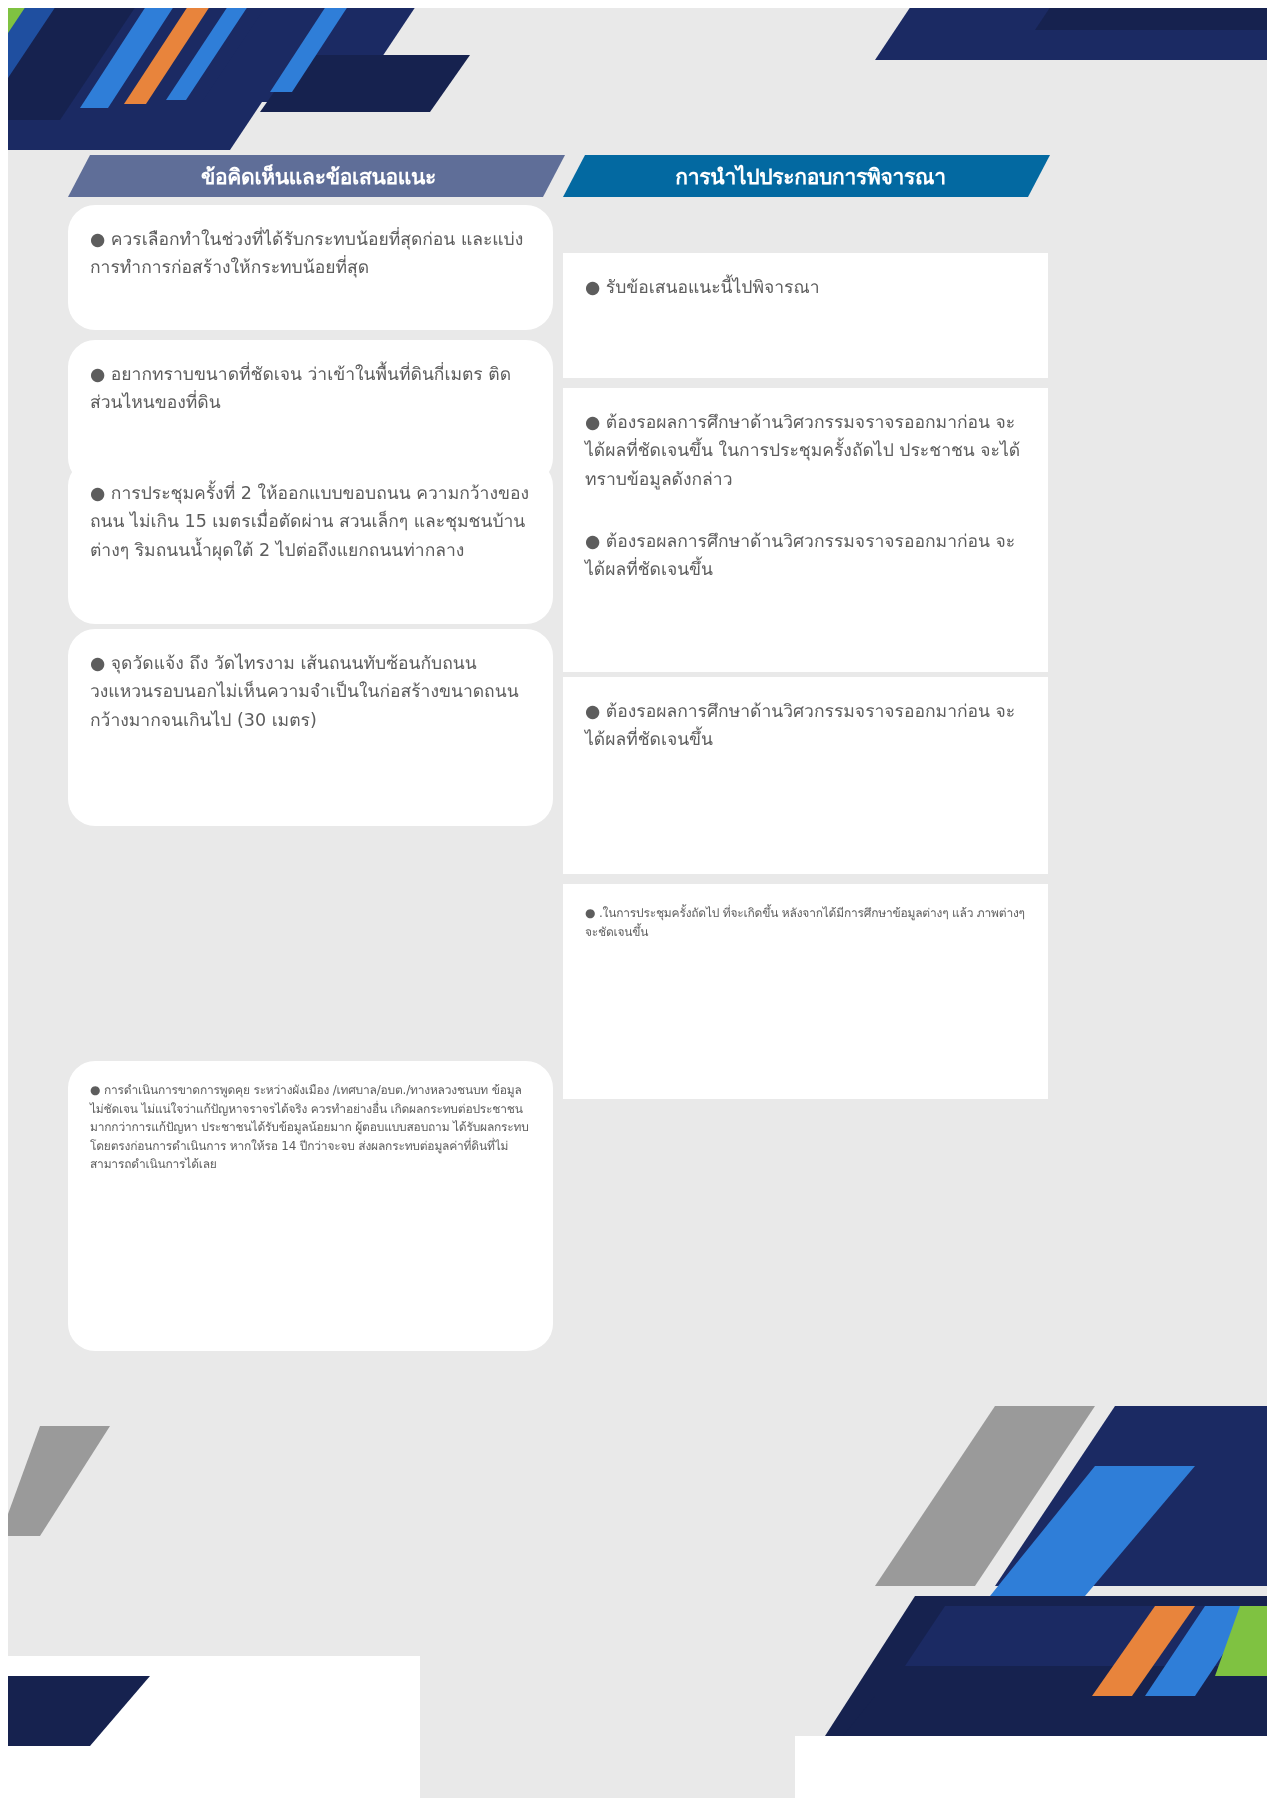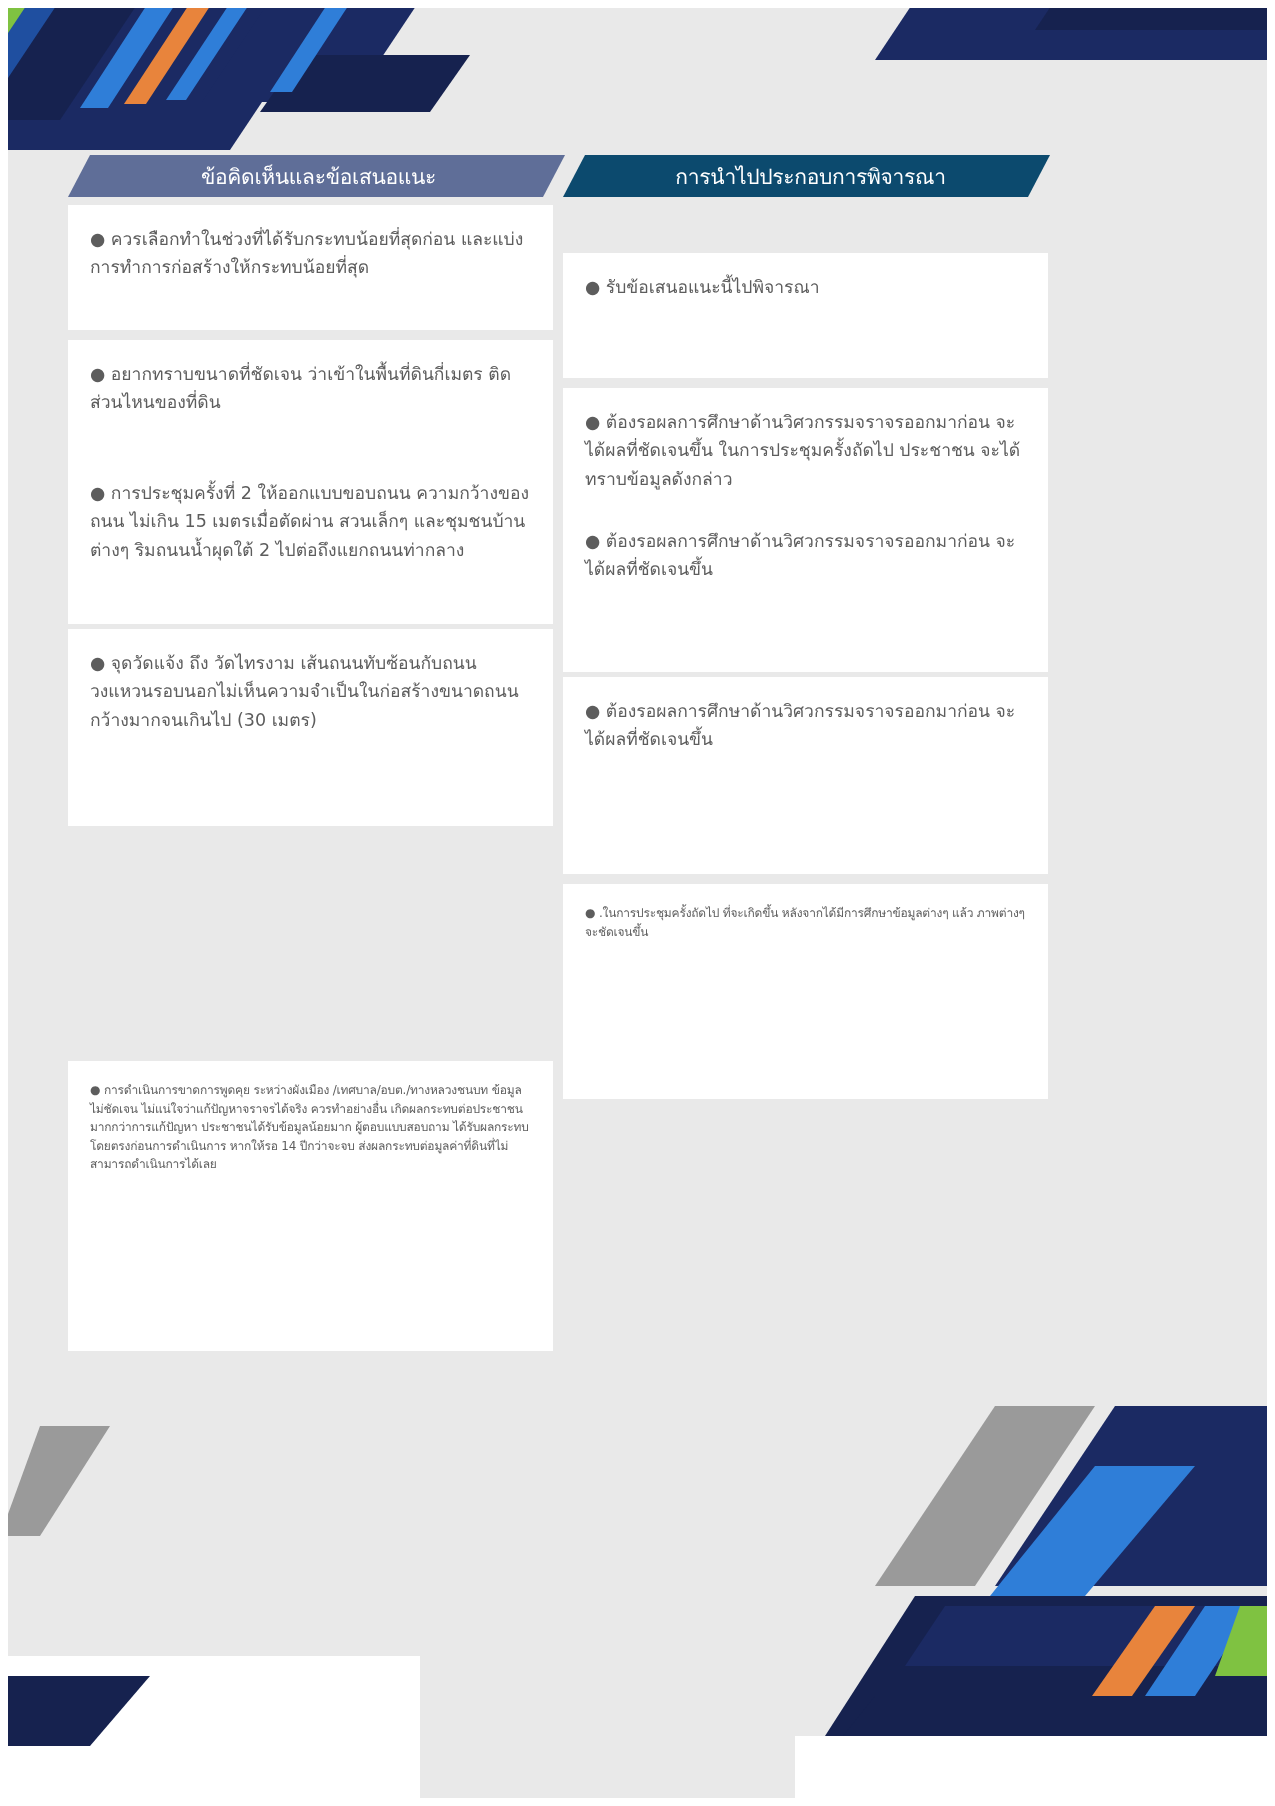--- a/index.html
+++ b/index.html
@@ -61,27 +61,27 @@
   }
   .hdr-left {
     left: 68px;
     width: 497px;
     background: #5f6e98;
     clip-path: polygon(22px 0, 100% 0, calc(100% - 22px) 100%, 0 100%);
   }
   .hdr-right {
     left: 563px;
     width: 487px;
-    background: #0c4a6e;
+    background: #0369a1;
     clip-path: polygon(22px 0, 100% 0, calc(100% - 22px) 100%, 0 100%);
   }
   .hdr-text {
     color: #ffffff;
     font-size: 21px;
-    font-weight: normal;
+    font-weight: bold;
     letter-spacing: -0.3px;
     white-space: nowrap;
   }
   .hdr-left .hdr-text { padding-left: 4px; }
   .hdr-right .hdr-text { padding-left: 8px; }
 
   
   .rows {
     position: absolute;
     top: 205px;
@@ -93,21 +93,21 @@
     position: relative;
     width: 1275px;
     margin-bottom: 10px;
   }
   .cell {
     position: absolute;
     top: 0;
     background: #ffffff;
     padding: 20px 22px 14px 22px;
   }
-  .cell-left  { left: 68px;  width: 485px; }
+  .cell-left  { left: 68px;  width: 485px; border-radius: 27px; }
   .cell-right { left: 563px; width: 485px; margin-top: 48px; }
 
   .cell p {
     color: #5d5d5d;
     font-size: 17.5px;
     line-height: 1.62;
     text-indent: 0;
   }
   .cell p.narrow {
     font-size: 12px;

